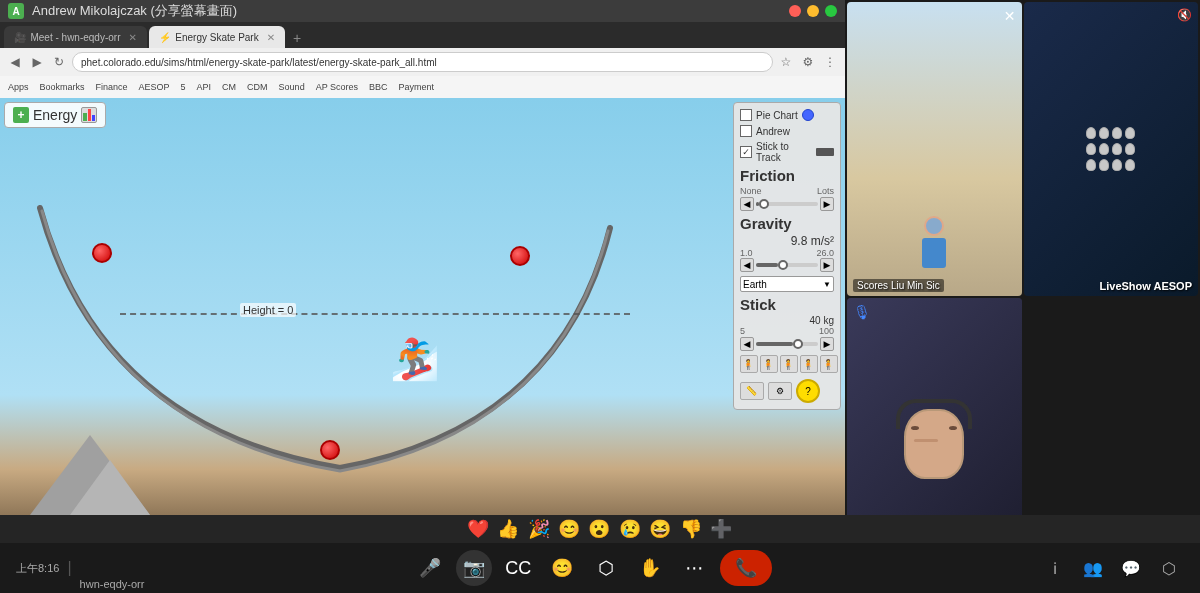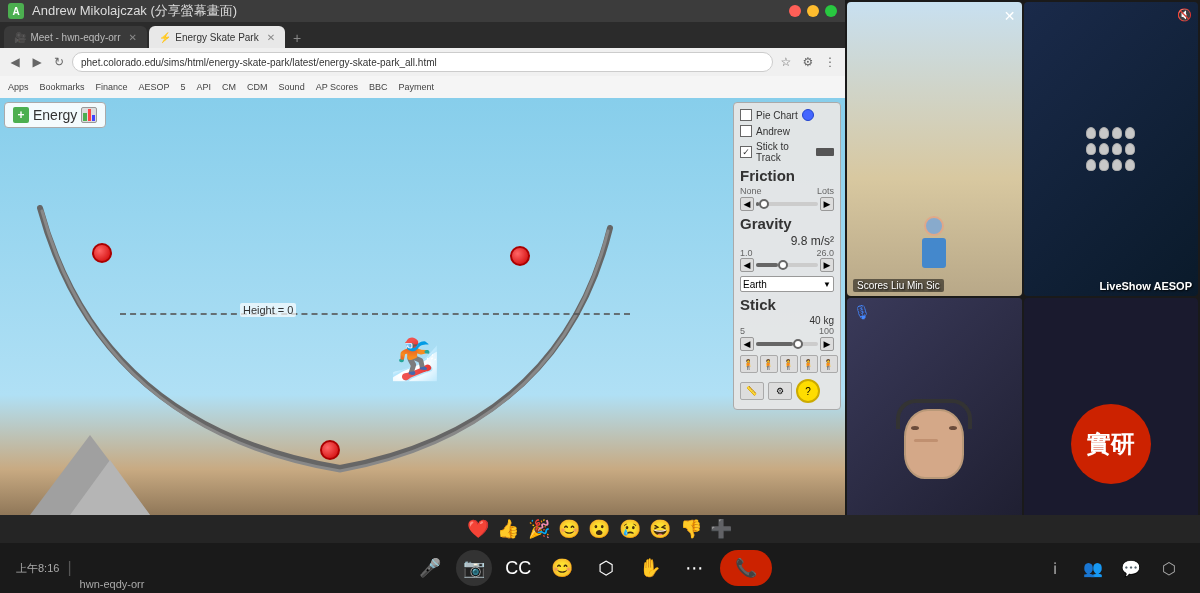--- a/index.html
+++ b/index.html
@@ -1133,26 +1133,20 @@
             <div style="position:absolute;top:15px;right:5px;width:8px;height:4px;background:#6b4c3b;border-radius:50%;"></div>
             <div style="position:absolute;top:28px;left:8px;width:24px;height:3px;background:#c09070;border-radius:2px;"></div>
           </div>
           <div class="headphones"></div>
         </div>
       </div>
       <div class="video-name">Andrew Mikolajczak</div>
       <div class="mic-icon">🎙</div>
     </div>
 
-    <div class="video-cell video-4">
-      <div class="shiyuan-circle">
-        <span>實研</span>
-      </div>
-      <div class="video-name-right">新莊實研</div>
-    </div>
 
   </div>
 </div>
 
 <div style="position:absolute;bottom:0;left:0;width:1200px;background:#1a1a1a;z-index:50;">
 
   <div class="emoji-row">
     <span class="emoji-item">❤️</span>
     <span class="emoji-item">👍</span>
     <span class="emoji-item">🎉</span>

